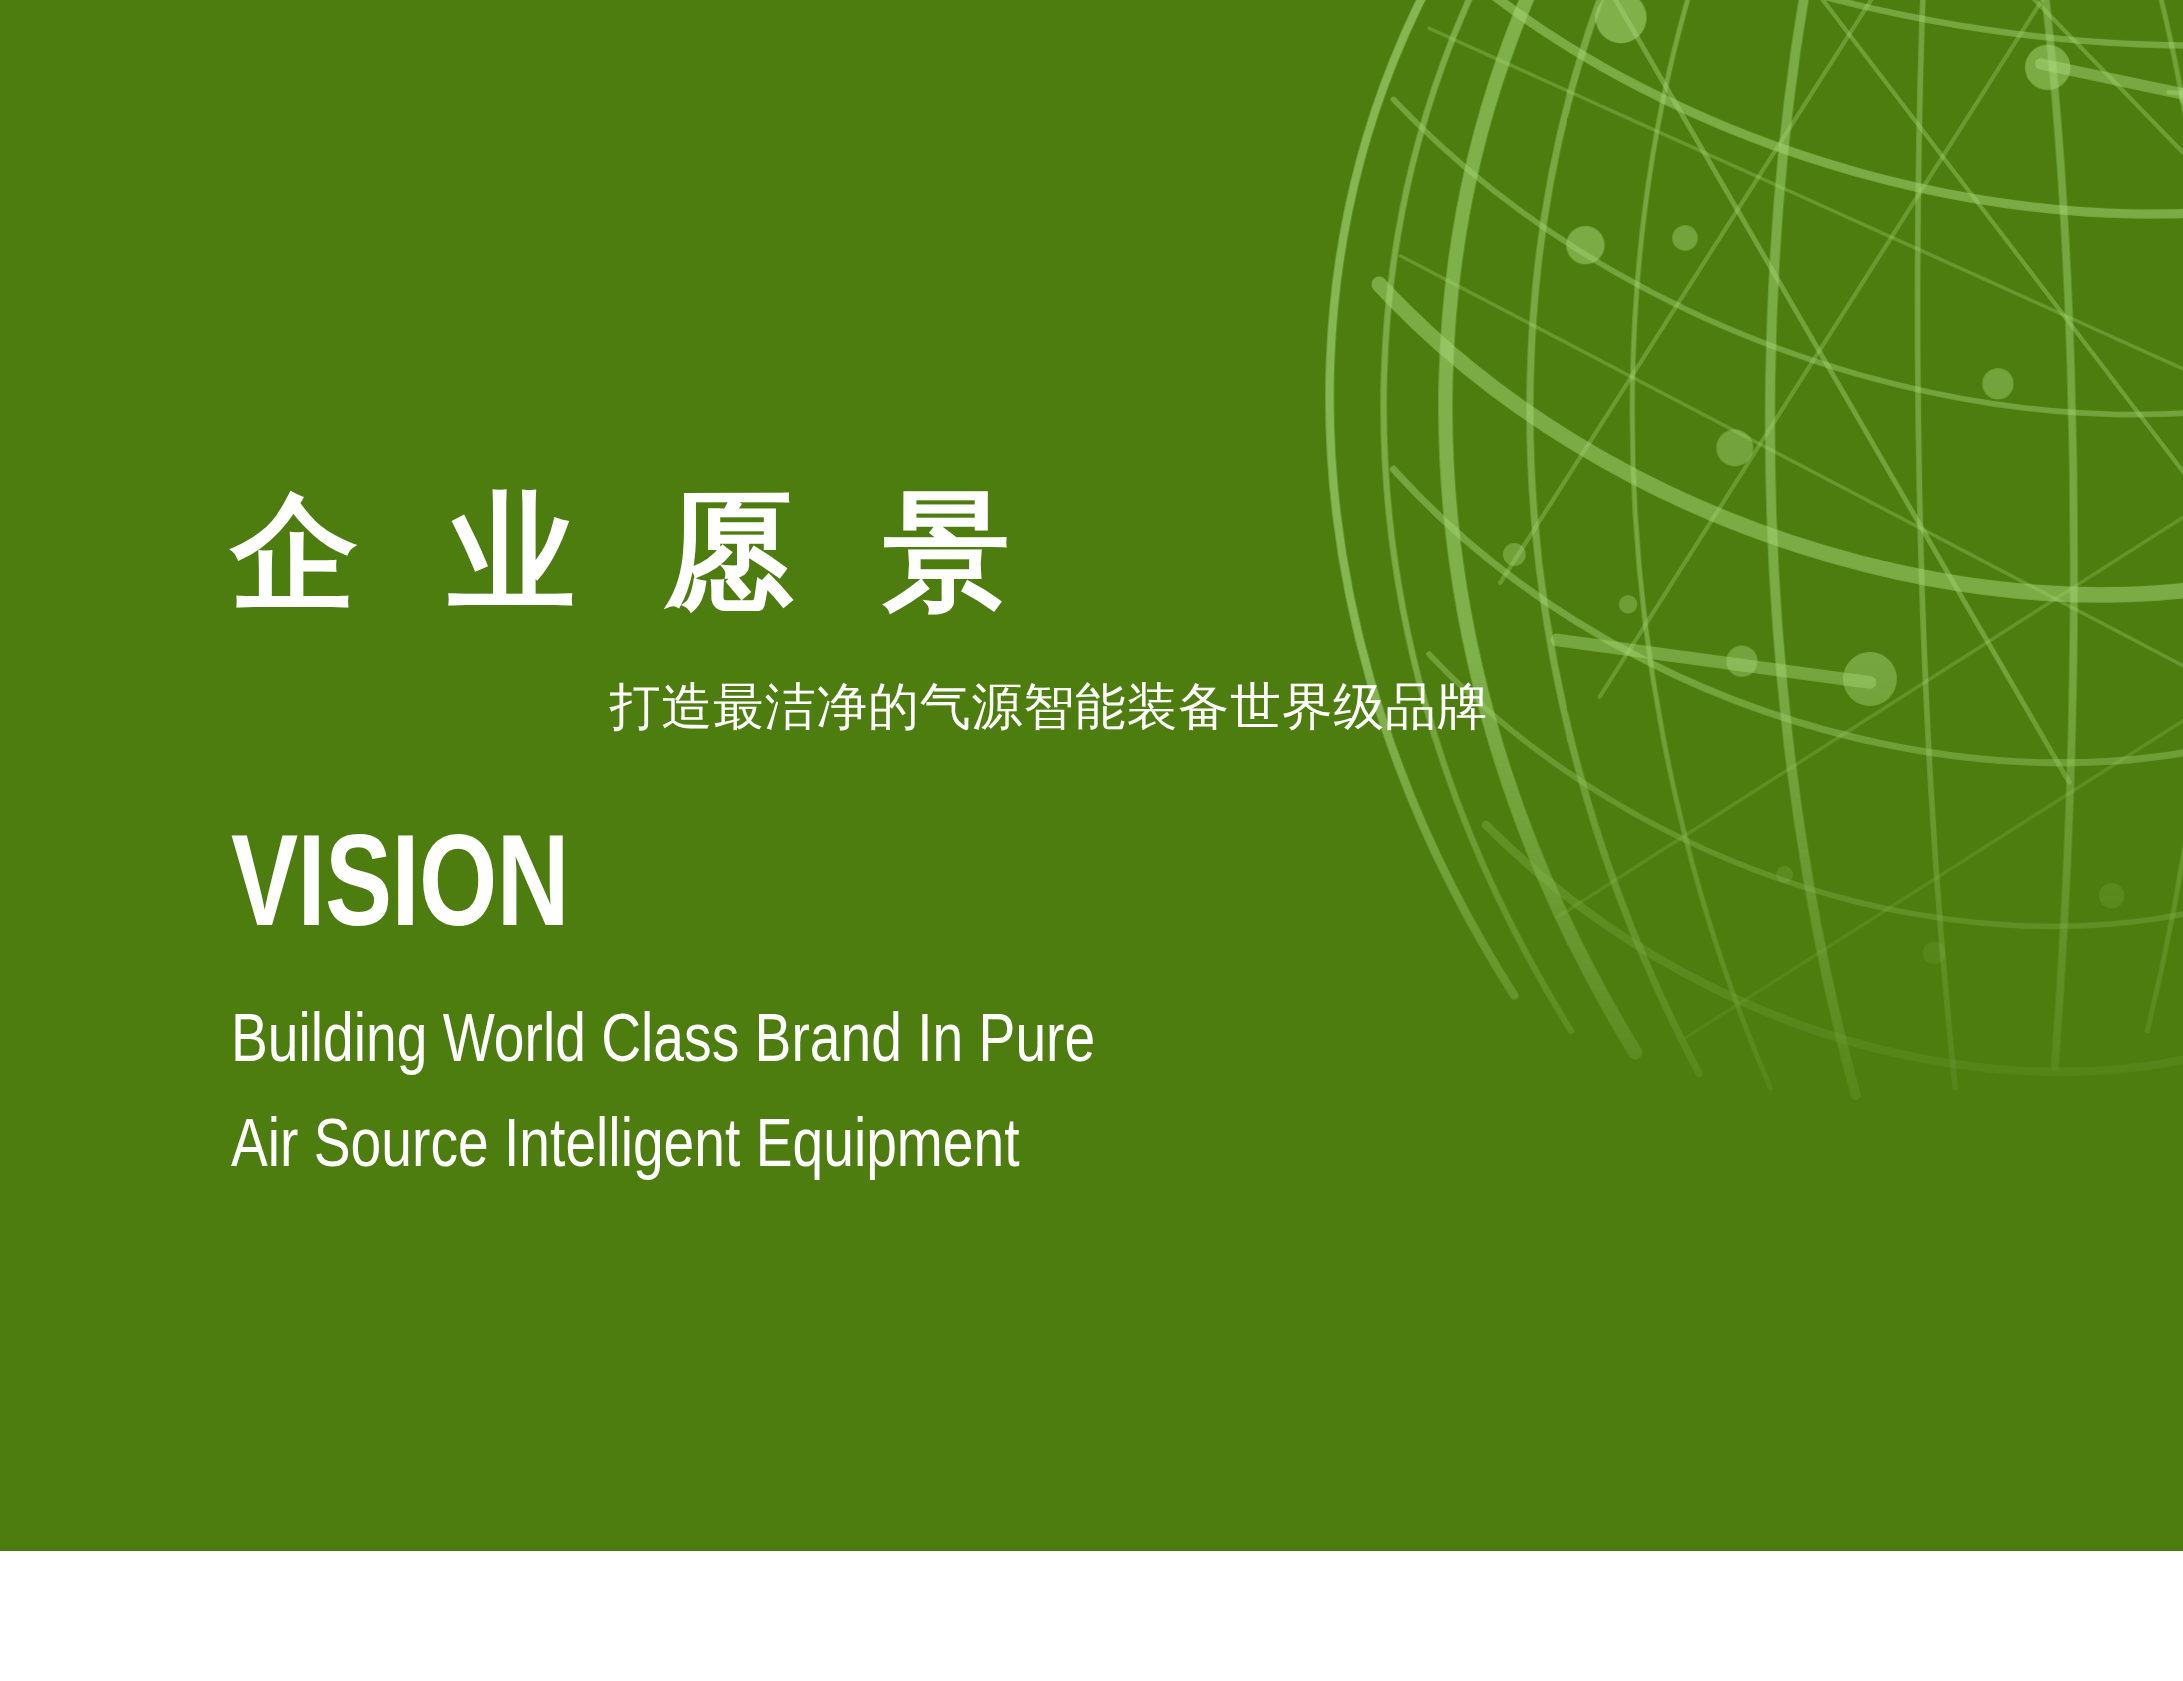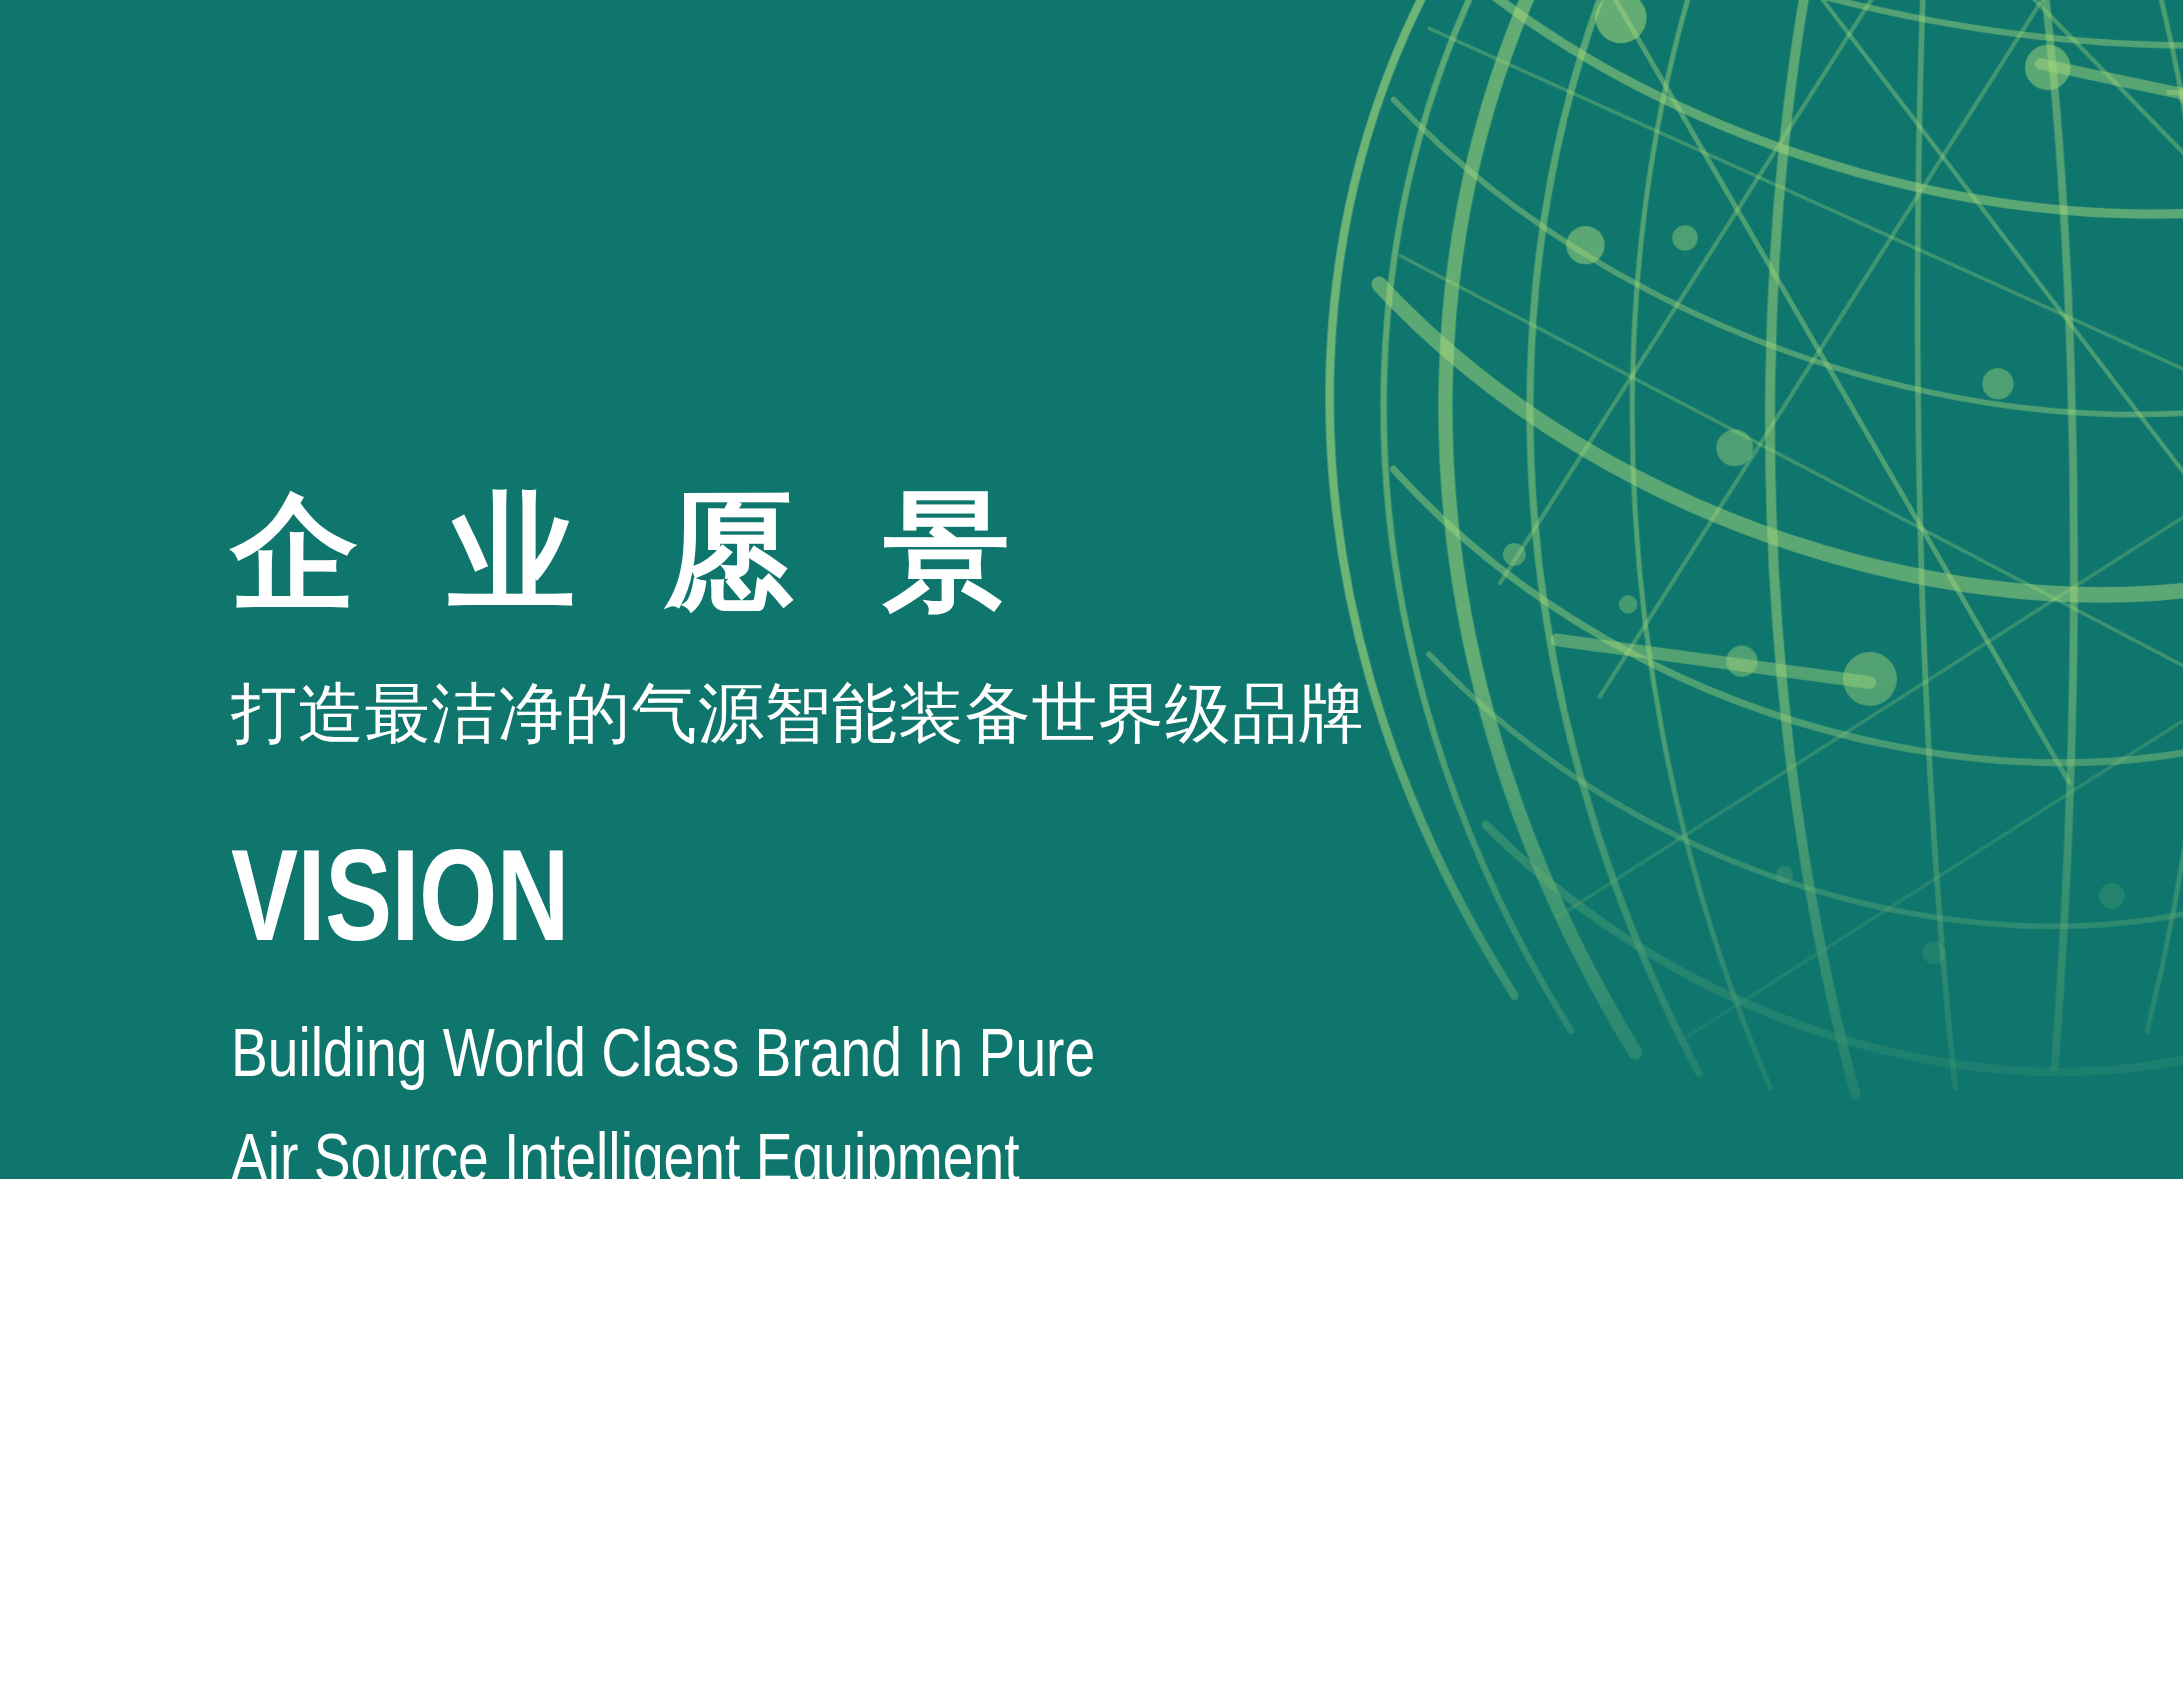--- a/index.html
+++ b/index.html
@@ -4,22 +4,22 @@
 <style>
   html, body {
     margin: 0;
     padding: 0;
     background: #ffffff;
   }
 
   #slide {
     position: relative;
     width: 2183px;
-    height: 1179px;
-    background: #0f766e;
+    height: 1551px;
+    background: #4d7c0f;
     overflow: hidden;
     box-sizing: border-box;
     font-family: "Liberation Sans", "DejaVu Sans", sans-serif;
   }
 
   
   #globe-graphic {
     position: absolute;
     top: -114px;
     right: -128px;
@@ -43,27 +43,28 @@
     line-height: 1.0;
     font-weight: 700;
     letter-spacing: 23px;
     white-space: nowrap;
     margin: 0;
     font-family: "DejaVu Sans", "Liberation Sans", sans-serif;
   }
 
   #subheading-cn {
     color: #ffffff;
-    font-size: 66px;
+    font-size: 51px;
     line-height: 1.0;
     font-weight: 400;
     letter-spacing: 0.7px;
     white-space: nowrap;
     margin: 65px 0 0 0;
     font-family: "DejaVu Sans", "Liberation Sans", sans-serif;
+    text-align: center;
   }
 
   #vision-word {
     color: #ffffff;
     font-size: 129px;
     line-height: 1.0;
     font-weight: 700;
     letter-spacing: -0.7px;
     margin: 84px 0 0 0;
     transform: scaleX(0.78);

